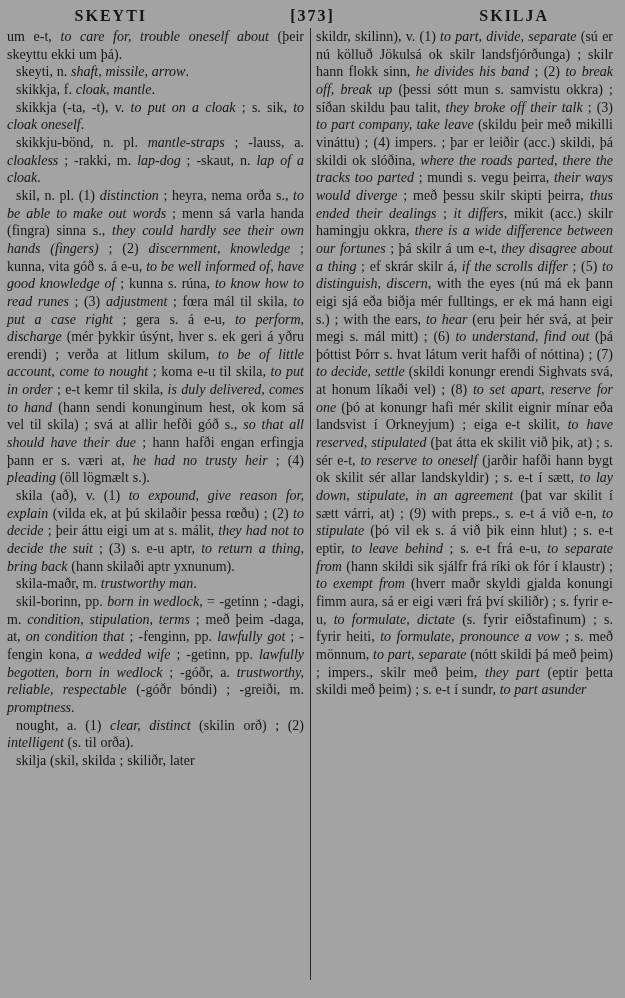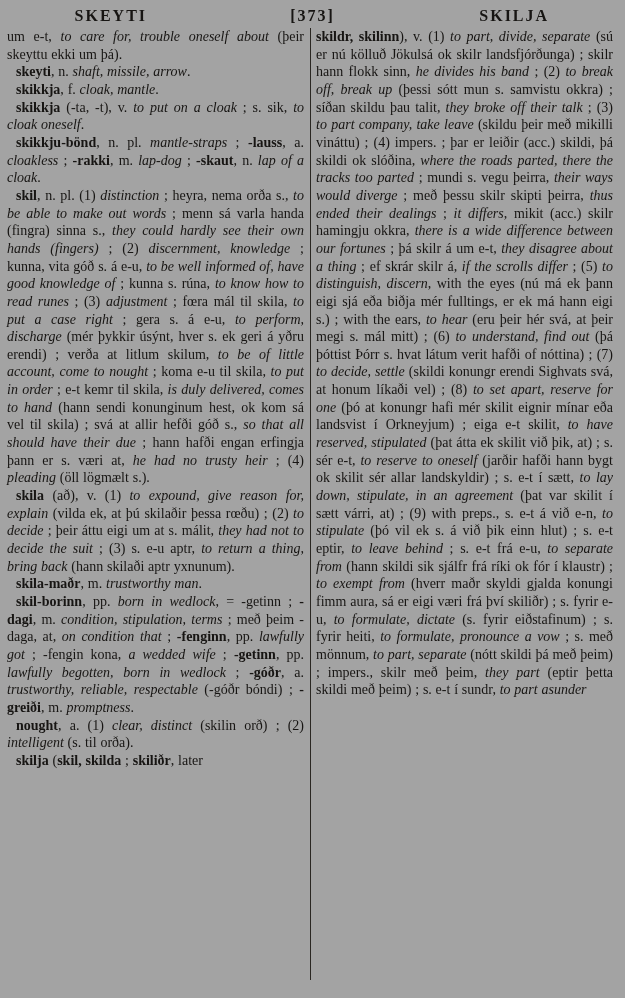--- a/index.html
+++ b/index.html
@@ -35,21 +35,21 @@
     word-spacing:0.02em;
   }
   .col-rule{
     width:1px;
     background:#2a2722;
     margin:0 5px 0 6px;
     flex:0 0 1px;
   }
   p.entry{margin:0;padding:0;}
   p.ind{text-indent:9px;}
-  .bold{font-weight:bold;}
+  .bold{font-weight:normal;}
   .ital{font-style:italic;}
 </style>
 </head>
 <body>
 
 <div class="page">
   <div class="header">
     <span class="h-slot">SKEYTI</span>
     <span class="h-slot">[373]</span>
     <span class="h-slot">SKILJA</span>

